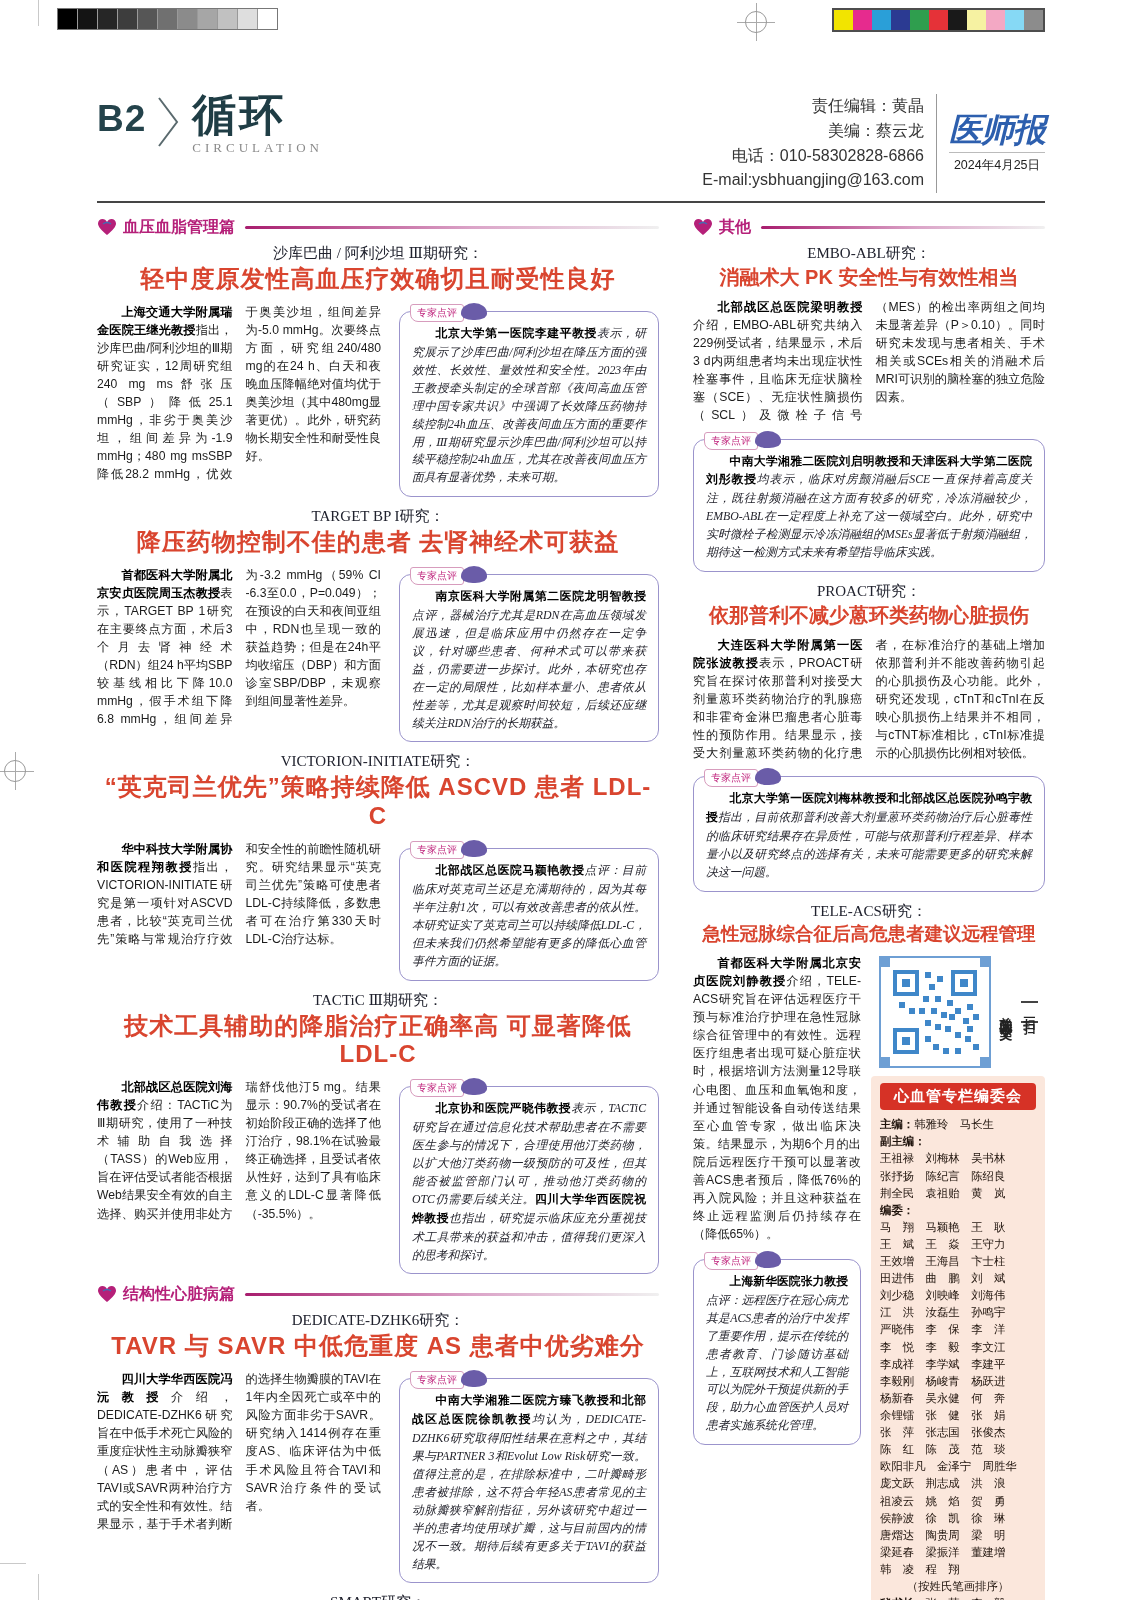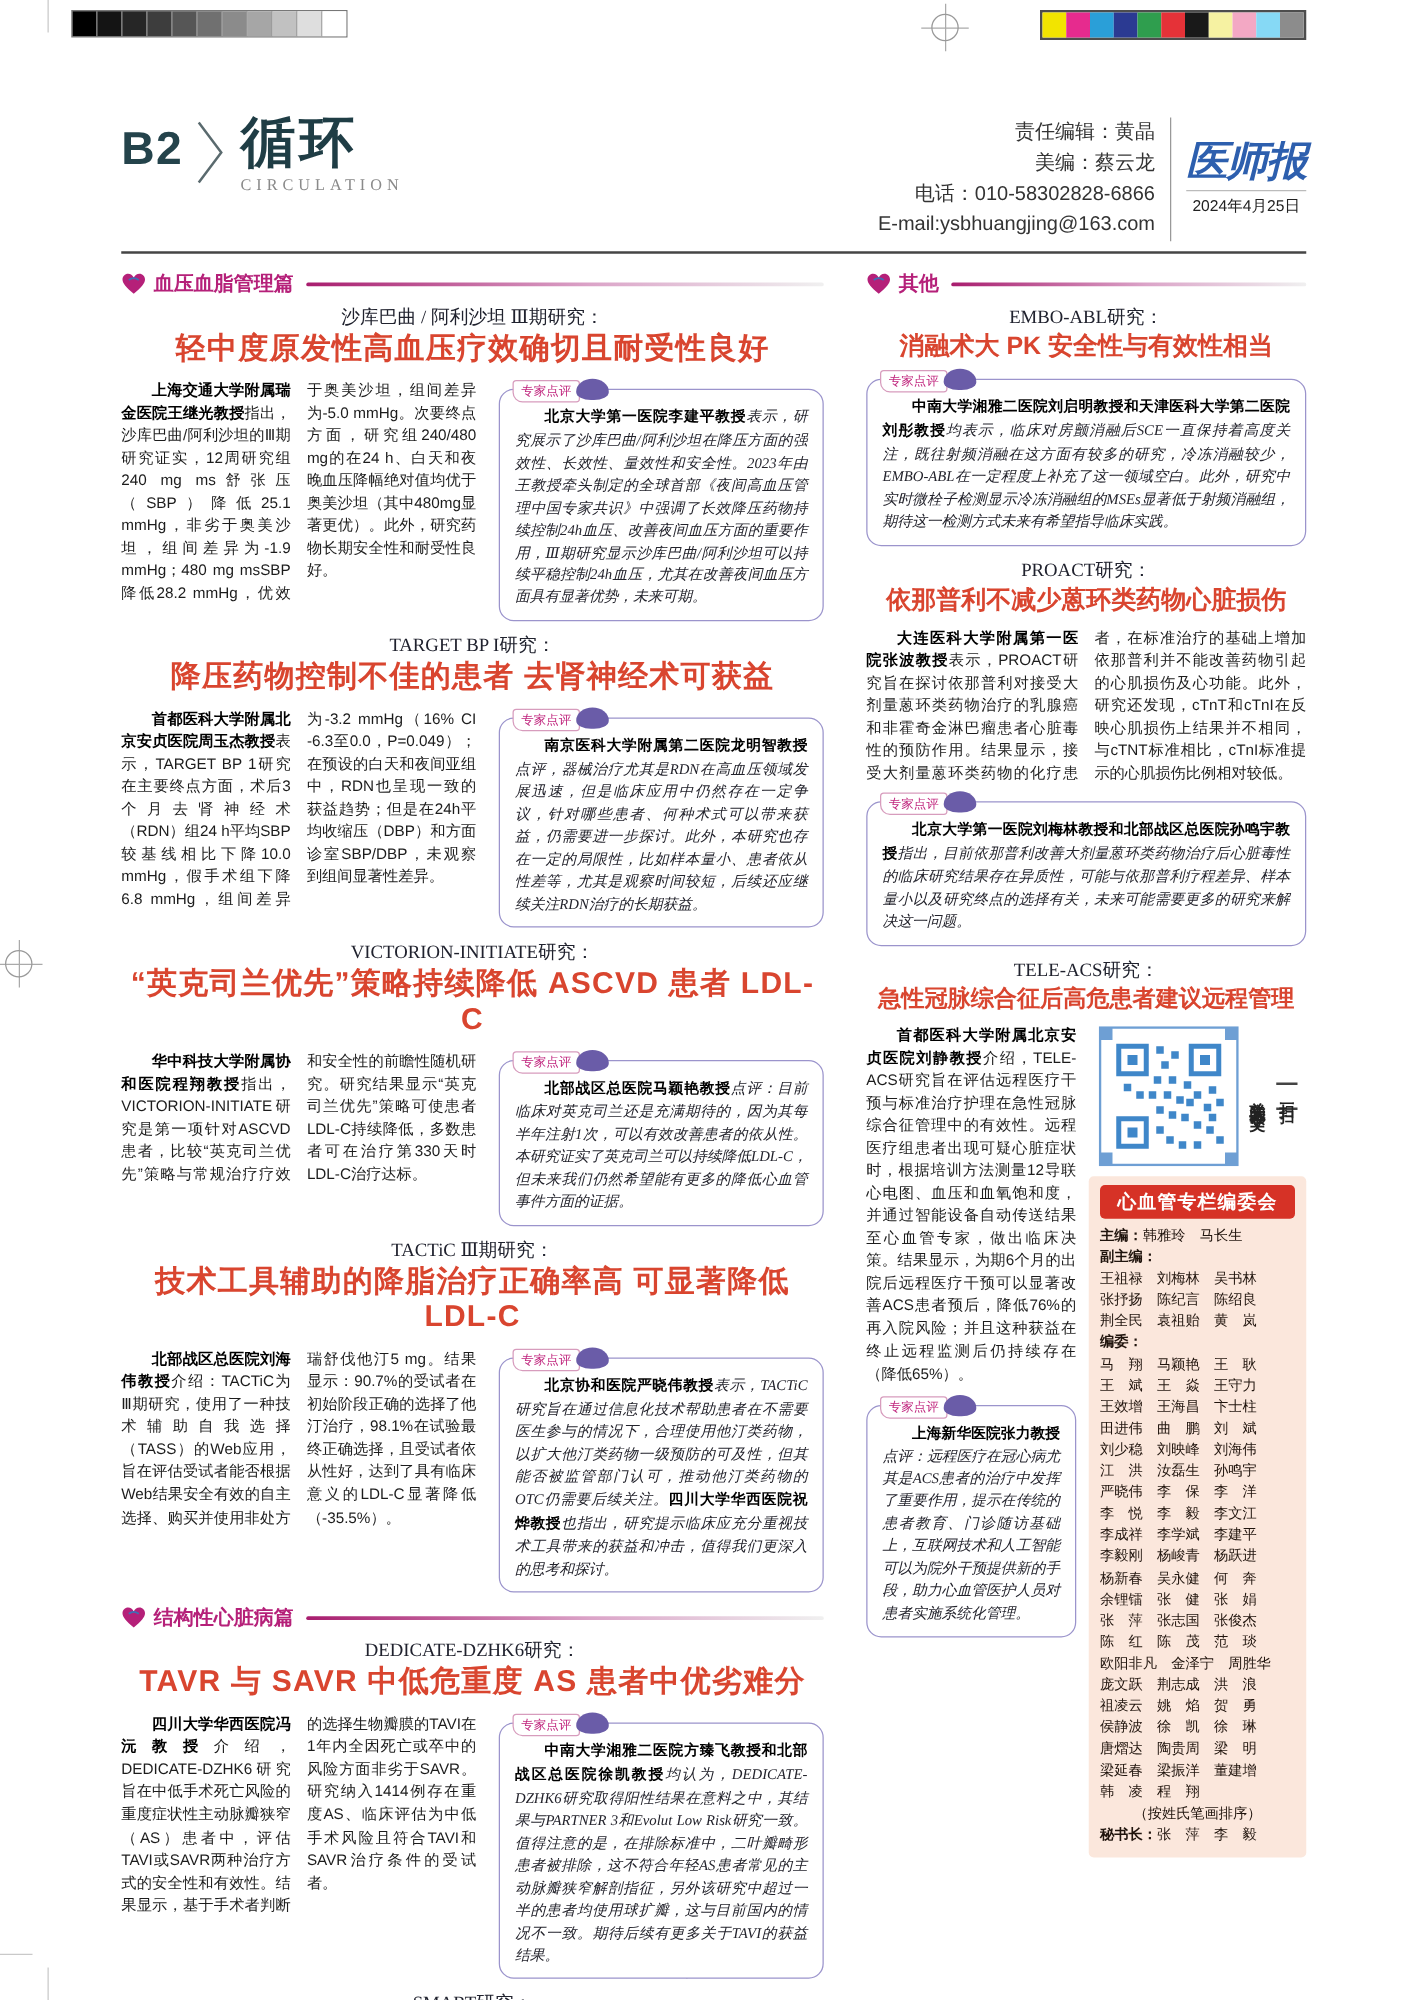--- a/index.html
+++ b/index.html
@@ -186,21 +186,21 @@
               <p class="expert-text"><span class="blead">北京大学第一医院李建平教授</span><span>表示，研究展示了沙库巴曲/阿利沙坦在降压方面的强效性、长效性、量效性和安全性。2023年由王教授牵头制定的全球首部《夜间高血压管理中国专家共识》中强调了长效降压药物持续控制24h血压、改善夜间血压方面的重要作用，Ⅲ期研究显示沙库巴曲/阿利沙坦可以持续平稳控制24h血压，尤其在改善夜间血压方面具有显著优势，未来可期。</span></p>
             </aside>
           </div>
         </article>
 
         <article class="art">
           <div class="kicker">TARGET BP I研究：</div>
           <h2 class="headline">降压药物控制不佳的患者 去肾神经术可获益</h2>
           <div class="art-row">
             <div class="body-cols">
-              <p><span class="blead">首都医科大学附属北京安贞医院周玉杰教授</span><span>表示，TARGET BP 1研究在主要终点方面，术后3个月去肾神经术（RDN）组24 h平均SBP较基线相比下降10.0 mmHg，假手术组下降6.8 mmHg，组间差异为-3.2 mmHg（16% CI -6.3至0.0，P=0.049）；在预设的白天和夜间亚组中，RDN也呈现一致的获益趋势；但是在24h平均收缩压（DBP）和方面诊室SBP/DBP，未观察到组间显著性差异。</span></p>
+              <p><span class="blead">首都医科大学附属北京安贞医院周玉杰教授</span><span>表示，TARGET BP 1研究在主要终点方面，术后3个月去肾神经术（RDN）组24 h平均SBP较基线相比下降10.0 mmHg，假手术组下降6.8 mmHg，组间差异为-3.2 mmHg（59% CI -6.3至0.0，P=0.049）；在预设的白天和夜间亚组中，RDN也呈现一致的获益趋势；但是在24h平均收缩压（DBP）和方面诊室SBP/DBP，未观察到组间显著性差异。</span></p>
             </div>
             <aside class="expert">
               <div class="expert-tab">
                   <span class="expert-tab-label">专家点评</span>
                   <span class="expert-blob"></span>
                 </div>
               <p class="expert-text"><span class="blead">南京医科大学附属第二医院龙明智教授</span><span>点评，器械治疗尤其是RDN在高血压领域发展迅速，但是临床应用中仍然存在一定争议，针对哪些患者、何种术式可以带来获益，仍需要进一步探讨。此外，本研究也存在一定的局限性，比如样本量小、患者依从性差等，尤其是观察时间较短，后续还应继续关注RDN治疗的长期获益。</span></p>
             </aside>
           </div>
         </article>
@@ -290,20 +290,23 @@
             <path d="M10 17 C4 12 1 8.5 1 5.5 C1 3 3 1 5.5 1 C7.5 1 9 2.2 10 4 C11 2.2 12.5 1 14.5 1 C17 1 19 3 19 5.5 C19 8.5 16 12 10 17 Z" fill="#b52079"></path>
             <path d="M6 6 q4 -3 8 0" stroke="#3f6fb5" stroke-width="1.4" fill="none"></path>
           </svg>
           <span class="sechdr-label">其他</span>
           <span class="sechdr-line"></span>
         </div>
 
         <article class="art">
           <div class="kicker">EMBO-ABL研究：</div>
           <h2 class="headline">消融术大 PK 安全性与有效性相当</h2>
+          <div class="body-cols">
+            <p><span class="blead">北部战区总医院梁明教授</span><span>介绍，EMBO-ABL研究共纳入229例受试者，结果显示，术后3 d内两组患者均未出现症状性栓塞事件，且临床无症状脑栓塞（SCE）、无症状性脑损伤（SCL）及微栓子信号（MES）的检出率两组之间均未显著差异（P＞0.10）。同时研究未发现与患者相关、手术相关或SCEs相关的消融术后MRI可识别的脑栓塞的独立危险因素。</span></p>
+          </div>
           <aside class="expert" style="margin-top:14px;">
             <div class="expert-tab">
                 <span class="expert-tab-label">专家点评</span>
                 <span class="expert-blob"></span>
               </div>
             <p class="expert-text"><span class="blead">中南大学湘雅二医院刘启明教授和天津医科大学第二医院刘彤教授</span><span>均表示，临床对房颤消融后SCE一直保持着高度关注，既往射频消融在这方面有较多的研究，冷冻消融较少，EMBO-ABL在一定程度上补充了这一领域空白。此外，研究中实时微栓子检测显示冷冻消融组的MSEs显著低于射频消融组，期待这一检测方式未来有希望指导临床实践。</span></p>
           </aside>
         </article>
 
         <article class="art">

